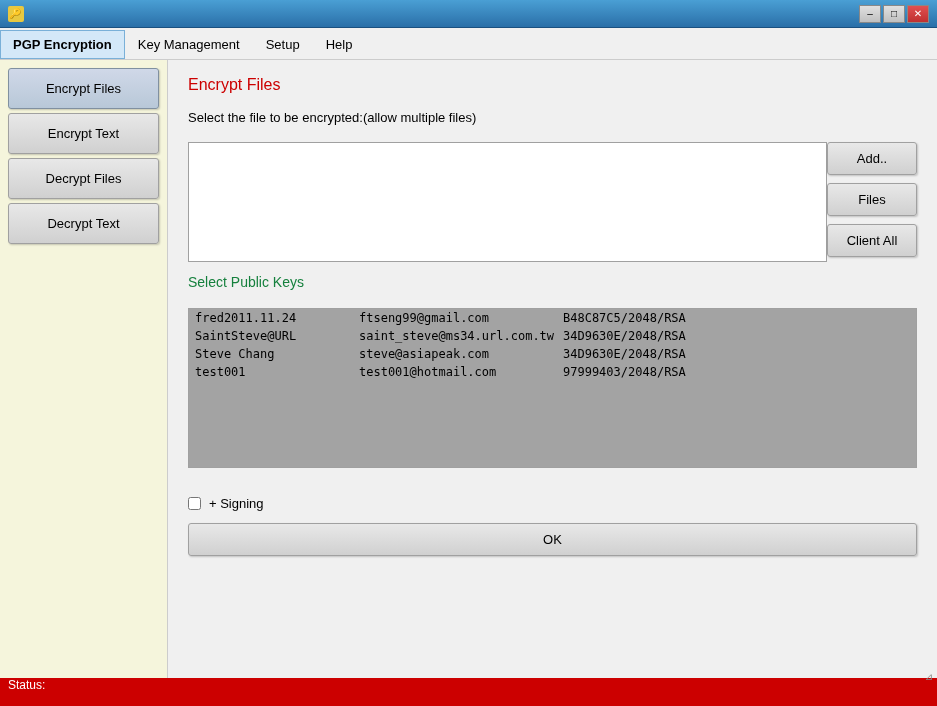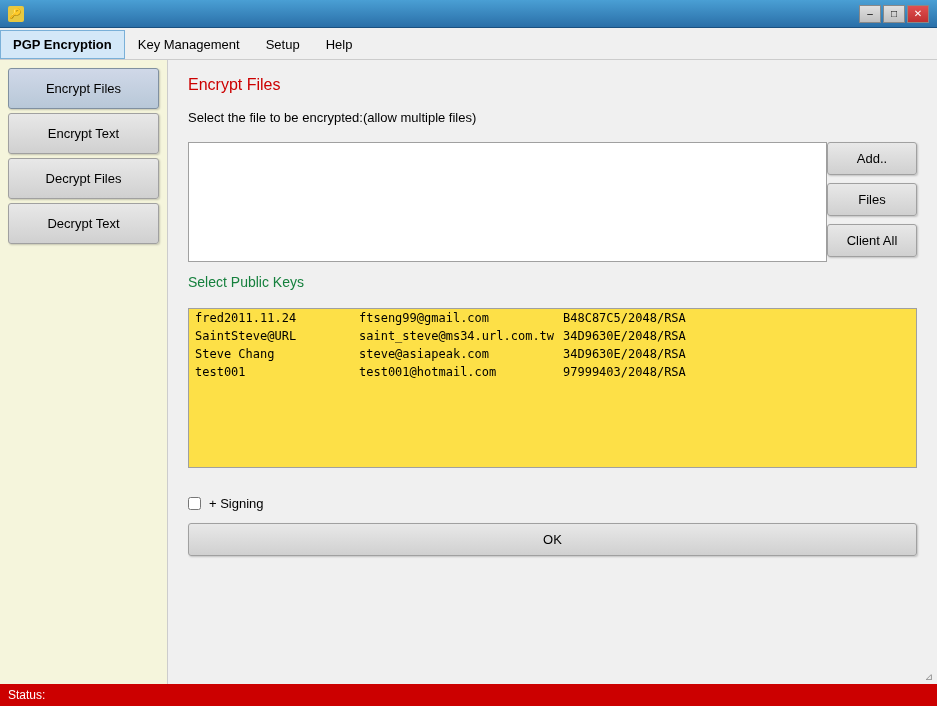--- a/index.html
+++ b/index.html
@@ -203,21 +203,21 @@
       font-size: 14px;
       font-weight: normal;
       margin-bottom: 6px;
       color: #15803d;
     }
 
     .keys-list-box {
       width: 100%;
       height: 160px;
       border: 1px solid #a0a0a0;
-      background: #fde047;
+      background: #a3a3a3;
       font-family: monospace;
       font-size: 12px;
       overflow-y: auto;
     }
 
     .key-row {
       padding: 2px 6px;
       cursor: pointer;
       display: grid;
       grid-template-columns: 160px 200px 160px;
@@ -236,24 +236,23 @@
       background: linear-gradient(to bottom, #e8e8e8, #d0d0d0);
       border: 1px solid #a0a0a0;
       border-radius: 3px;
       cursor: pointer;
       font-size: 13px;
       box-shadow: 1px 1px 2px rgba(0,0,0,0.2);
     }
 
     
     .status-bar {
-      height: 22px;
+      height: 28px;
       background: #cc0000;
       display: flex;
-      align-items: center;
       padding: 0 8px;
       color: white;
       font-size: 12px;
       position: absolute;
       bottom: 0;
       left: 0;
       right: 0;
     }
 
     .resize-corner {

